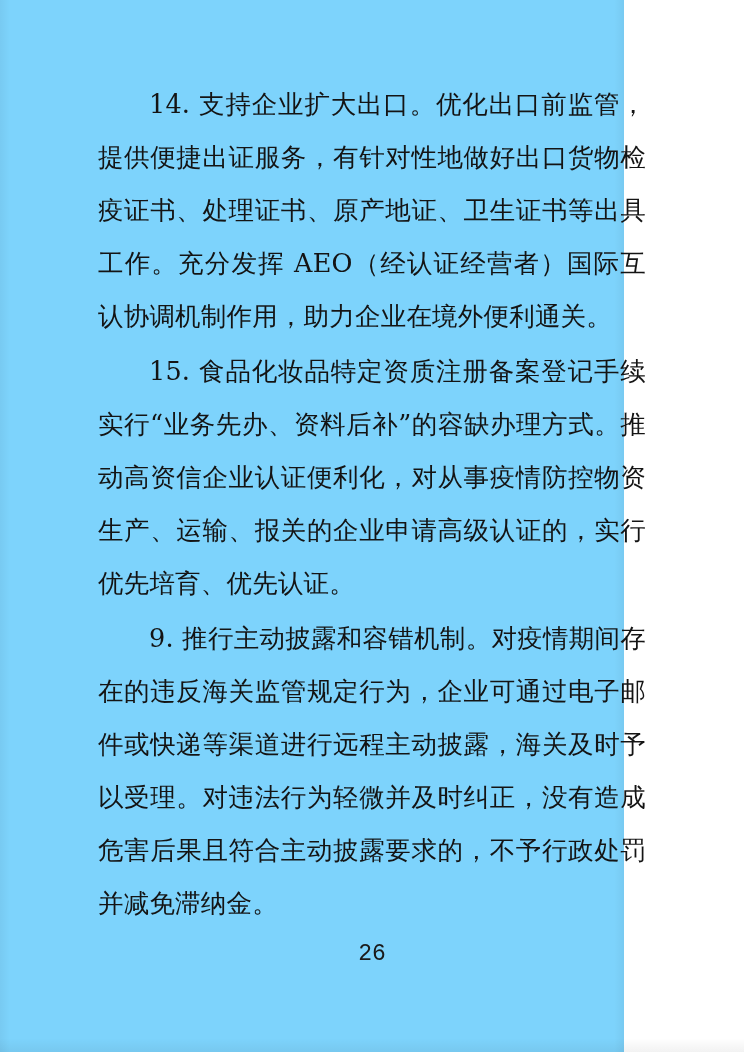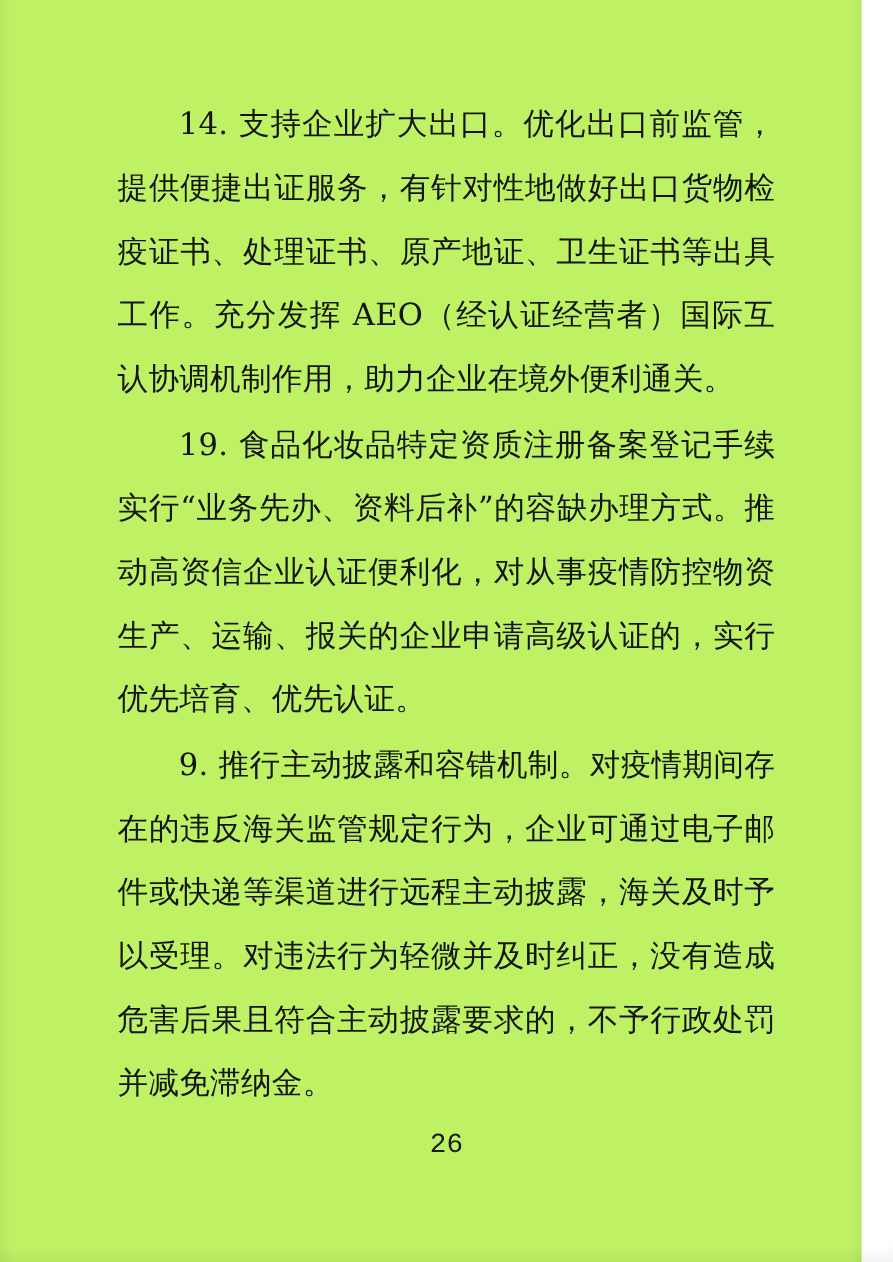--- a/index.html
+++ b/index.html
@@ -13,24 +13,24 @@
     position: relative;
     font-family: "DejaVu Serif", "Liberation Serif", serif;
     color: #1a1a1a;
     overflow: hidden;
   }
 
   .page {
     position: absolute;
     left: 0;
     top: 0;
-    width: 718px;
+    width: 624px;
     height: 1052px;
     box-sizing: border-box;
-    background: #bef264;
+    background: #7dd3fc;
     padding-left: 36px;
   }
 
   .content {
     position: absolute;
     left: 98px;
     top: 78px;
     width: 548px;
   }
 
@@ -89,21 +89,21 @@
     pointer-events: none;
   }
 </style>
 </head>
 <body>
 
 <div class="page">
 
   <div class="content">
     <p class="para">14. 支持企业扩大出口。优化出口前监管，提供便捷出证服务，有针对性地做好出口货物检疫证书、处理证书、原产地证、卫生证书等出具工作。充分发挥 AEO（经认证经营者）国际互认协调机制作用，助力企业在境外便利通关。</p>
-    <p class="para">19. 食品化妆品特定资质注册备案登记手续实行“业务先办、资料后补”的容缺办理方式。推动高资信企业认证便利化，对从事疫情防控物资生产、运输、报关的企业申请高级认证的，实行优先培育、优先认证。</p>
+    <p class="para">15. 食品化妆品特定资质注册备案登记手续实行“业务先办、资料后补”的容缺办理方式。推动高资信企业认证便利化，对从事疫情防控物资生产、运输、报关的企业申请高级认证的，实行优先培育、优先认证。</p>
     <p class="para">9. 推行主动披露和容错机制。对疫情期间存在的违反海关监管规定行为，企业可通过电子邮件或快递等渠道进行远程主动披露，海关及时予以受理。对违法行为轻微并及时纠正，没有造成危害后果且符合主动披露要求的，不予行政处罚并减免滞纳金。</p>
   </div>
 
   <div class="page-number">26</div>
 
   <div class="edge-shade-left"></div>
   <div class="edge-shade-right"></div>
   <div class="edge-shade-bottom"></div>
 </div>
 

